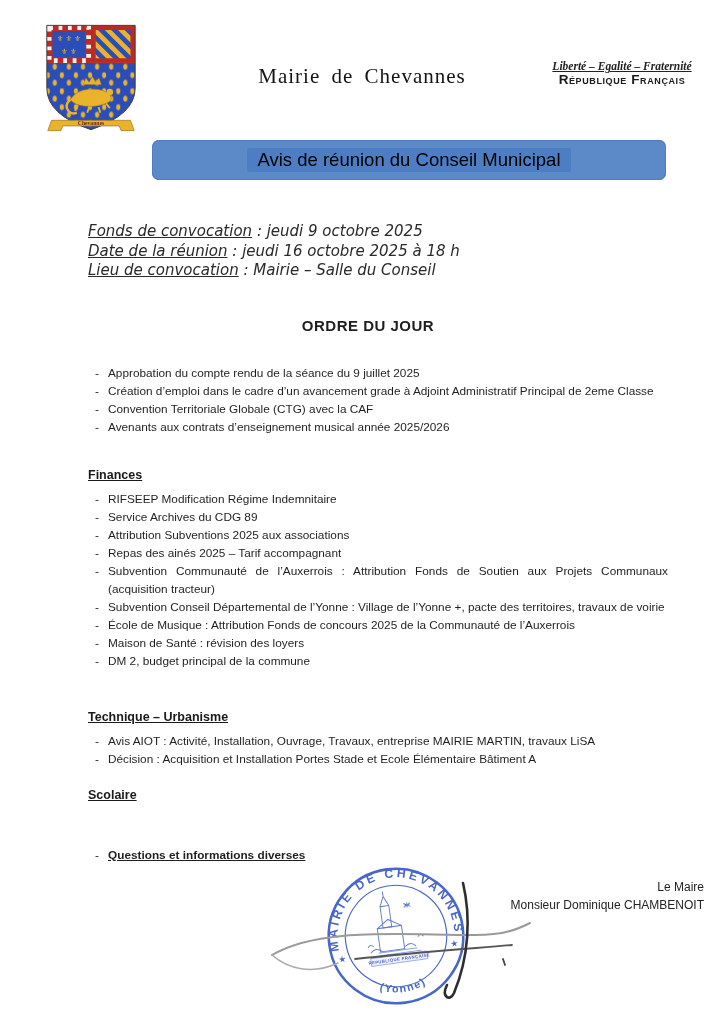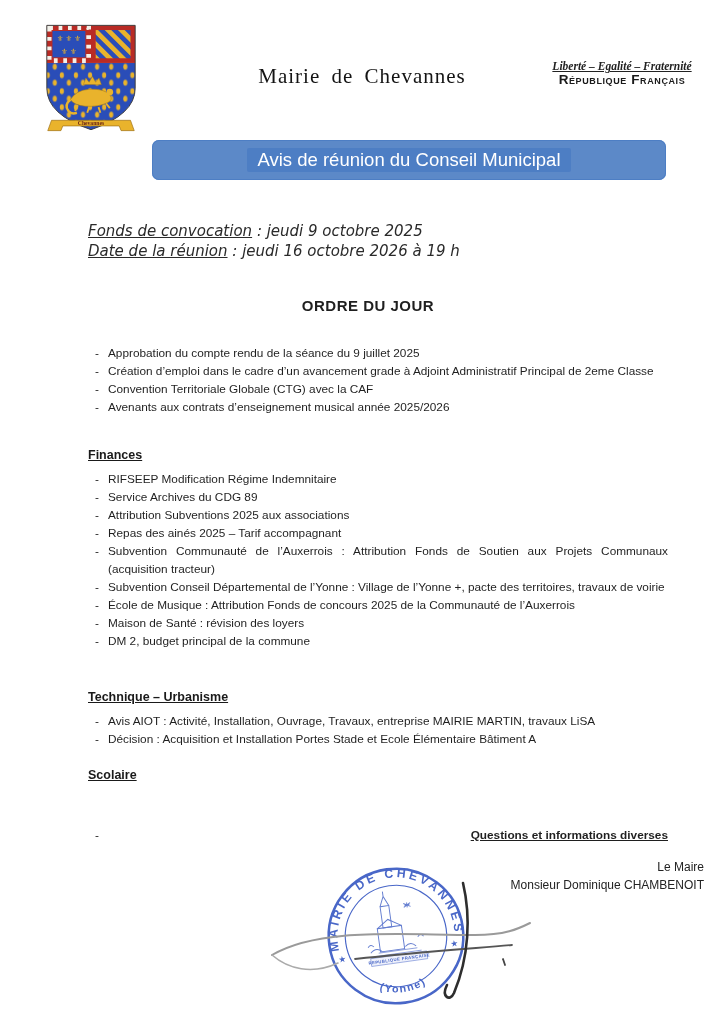--- a/index.html
+++ b/index.html
@@ -15,41 +15,41 @@
   .motto{position:absolute;right:2px;top:60px;width:200px;text-align:center;}
   .motto .m1{font-family:"Liberation Serif",serif;font-style:italic;font-weight:bold;
              font-size:11.5px;text-decoration:underline;white-space:nowrap;color:#222;}
   .motto .m2{font-variant:small-caps;font-weight:bold;font-size:13.5px;letter-spacing:.6px;
              white-space:nowrap;color:#1a1a1a;}
 
   
   .banner{margin:0 58px 0 152px;height:40px;border-radius:7px;background:#5c89c8;
           display:flex;align-items:center;justify-content:center;
           box-shadow:0 0 0 1px #4d7ec4 inset;}
-  .banner .bt{color:#ffffff;font-size:18.5px;background:#4d7ec4;padding:1px 10px;border-radius:2px;}
+  .banner .bt{color:#000000;font-size:18.5px;background:#4d7ec4;padding:1px 10px;border-radius:2px;}
 
   
   .dates{margin:42px 0 0 88px;font-style:italic;font-size:15px;line-height:19.5px;
          color:#2a2a2a;font-family:"DejaVu Sans",sans-serif;}
   .dates .lbl{text-decoration:underline;}
 
   
   .odj{margin-top:36px;text-align:center;font-size:15px;font-weight:bold;letter-spacing:.5px;}
   .odj span{text-underline-offset:3px;margin-left:12px;}
   .content{margin:30px 56px 0 88px;font-size:11.8px;}
   .sec h3{font-size:12.5px;font-weight:bold;text-decoration:underline;margin:0;color:#1a1a1a;}
   .sec .items{margin-top:8px;}
   .item{display:flex;line-height:18px;}
   .item .b{flex:none;width:20px;padding-left:7px;box-sizing:border-box;}
   .item .t{flex:1;text-align:justify;}
   .s1 h3{margin-top:32px;}
   .s2 h3{margin-top:40px;}
   .s3 h3{margin-top:20px;}
   .closing{margin-top:44px;}
-  .closing .t{font-weight:bold;text-decoration:underline;text-align:right;}
+  .closing .t{font-weight:bold;text-decoration:underline;text-align:left;}
 
   
   .sign{margin-top:14px;margin-right:-36px;text-align:right;font-size:12px;line-height:18px;color:#232323;}
 
   
   .stamp{position:absolute;left:318px;top:858px;width:156px;height:156px;
          transform:rotate(-8deg);opacity:.93;}
   .sig{position:absolute;left:260px;top:875px;width:330px;height:140px;pointer-events:none;}
 </style>
 </head>
@@ -113,21 +113,25 @@
     <span class="bt">Avis de réunion du Conseil Municipal</span>
   </div>
 
   <div class="dates">
     <div>
       <span class="lbl">Fonds de convocation</span>
       <span>: jeudi 9 octobre 2025</span>
     </div>
     <div>
       <span class="lbl">Date de la réunion</span>
-      <span>: jeudi 16 octobre 2026 à 19 h</span>
+      <span>: jeudi 16 octobre 2025 à 18 h</span>
+    </div>
+    <div>
+      <span class="lbl">Lieu de convocation</span>
+      <span>: Mairie – Salle du Conseil</span>
     </div>
   </div>
 
   <div class="odj">
     <span>ORDRE DU JOUR</span>
   </div>
 
   <div class="content">
 
     <div class="sec s0">

